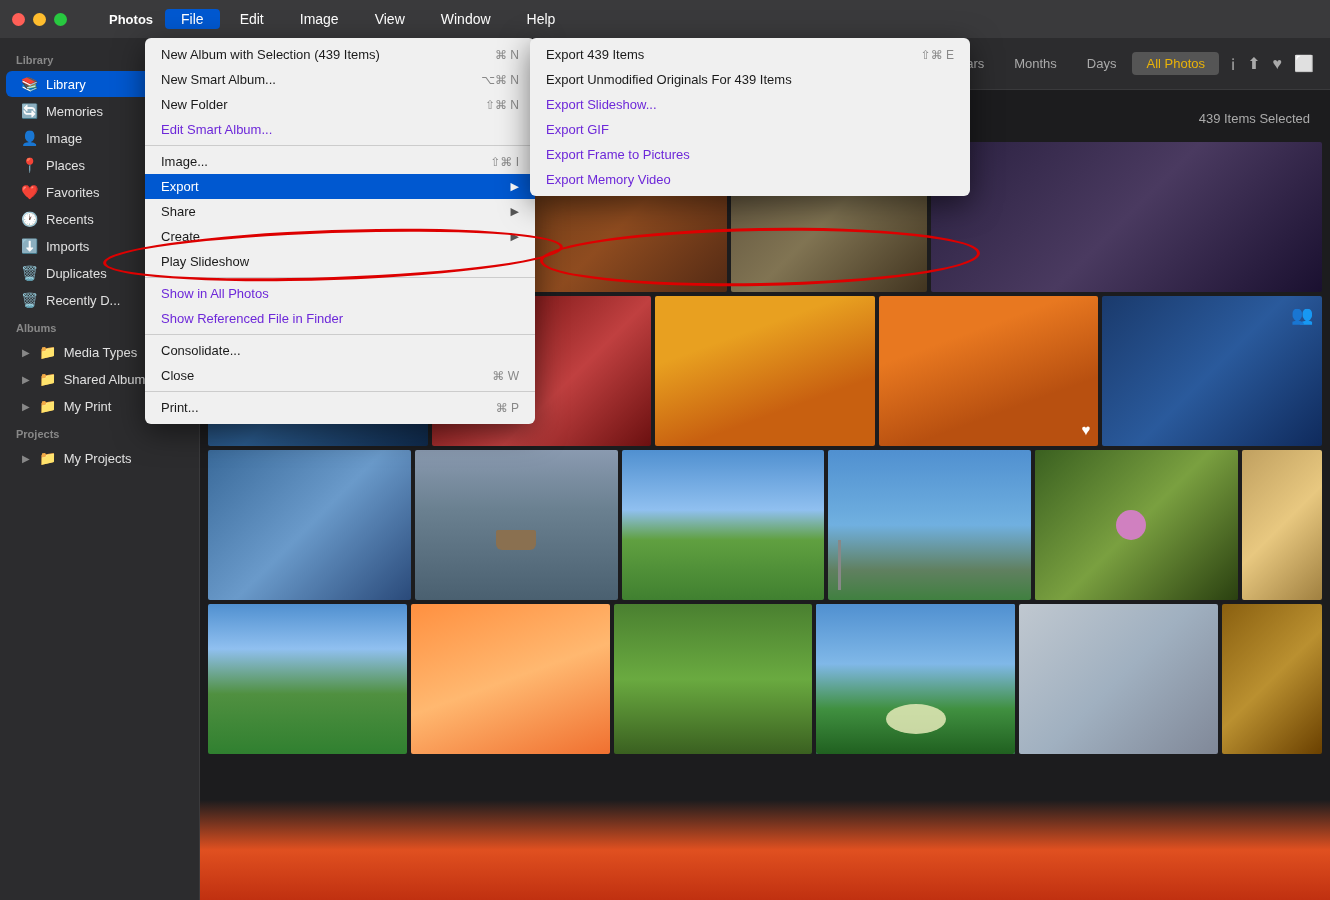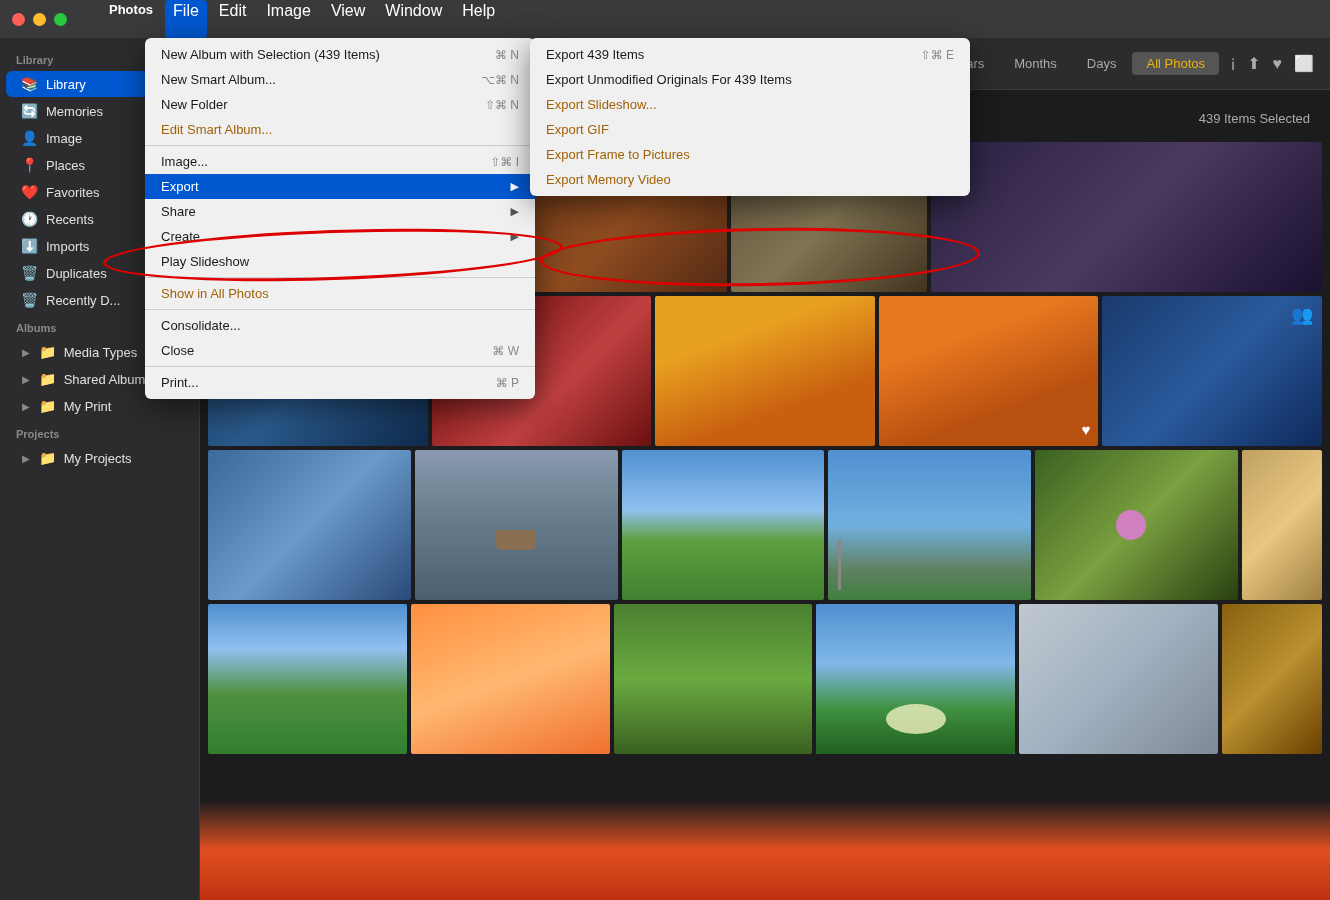--- a/index.html
+++ b/index.html
@@ -23,27 +23,28 @@
       width: 13px; height: 13px;
       border-radius: 50%;
       cursor: pointer;
     }
     .tl-red { background: #ff5f57; }
     .tl-yellow { background: #ffbd2e; }
     .tl-green { background: #28c840; }
 
     .menu-bar {
       display: flex;
+      align-items: center;
       gap: 4px;
       padding-left: 10px;
       height: 38px;
     }
     .menu-item {
-      padding: 2px 8px;
-      font-size: 16px;
+      padding: 2px 16px;
+      font-size: 14px;
       color: #fff;
       border-radius: 4px;
       cursor: pointer;
       white-space: nowrap;
     }
     .menu-item.active {
       background: #0058d0;
       color: #fff;
     }
     .apple-logo {
@@ -264,21 +265,21 @@
       display: flex;
       align-items: center;
       justify-content: space-between;
       padding: 5px 16px;
       font-size: 13px;
       color: #1a1a1a;
       cursor: pointer;
       white-space: nowrap;
     }
     .menu-entry.highlighted { background: #0058d0; color: #fff; }
-    .menu-entry.disabled { color: #a16207; cursor: default; }
+    .menu-entry.disabled { color: #6d28d9; cursor: default; }
     .menu-shortcut {
       font-size: 12px;
       color: #888;
       margin-left: 20px;
     }
     .menu-arrow {
       font-size: 11px;
       color: #555;
     }
     .menu-entry.highlighted .menu-arrow { color: #fff; }
@@ -551,20 +552,23 @@
     <span class="menu-arrow">▶</span>
   </div>
   <div class="menu-entry">
     <span>Play Slideshow</span>
     <span class="menu-shortcut"></span>
   </div>
   <div class="menu-separator"></div>
   <div class="menu-entry disabled">
     <span>Show in All Photos</span>
   </div>
+  <div class="menu-entry disabled">
+    <span>Show Referenced File in Finder</span>
+  </div>
   <div class="menu-separator"></div>
   <div class="menu-entry">
     <span>Consolidate...</span>
   </div>
   <div class="menu-entry">
     <span>Close</span>
     <span class="menu-shortcut">⌘ W</span>
   </div>
   <div class="menu-separator"></div>
   <div class="menu-entry">

